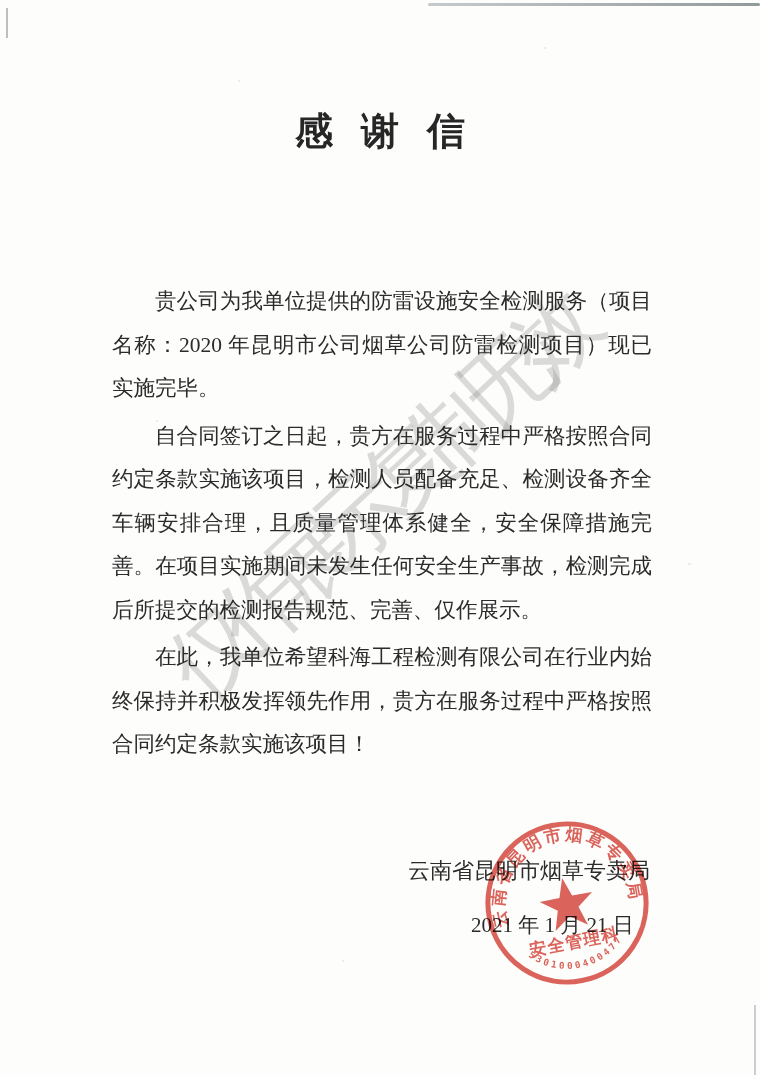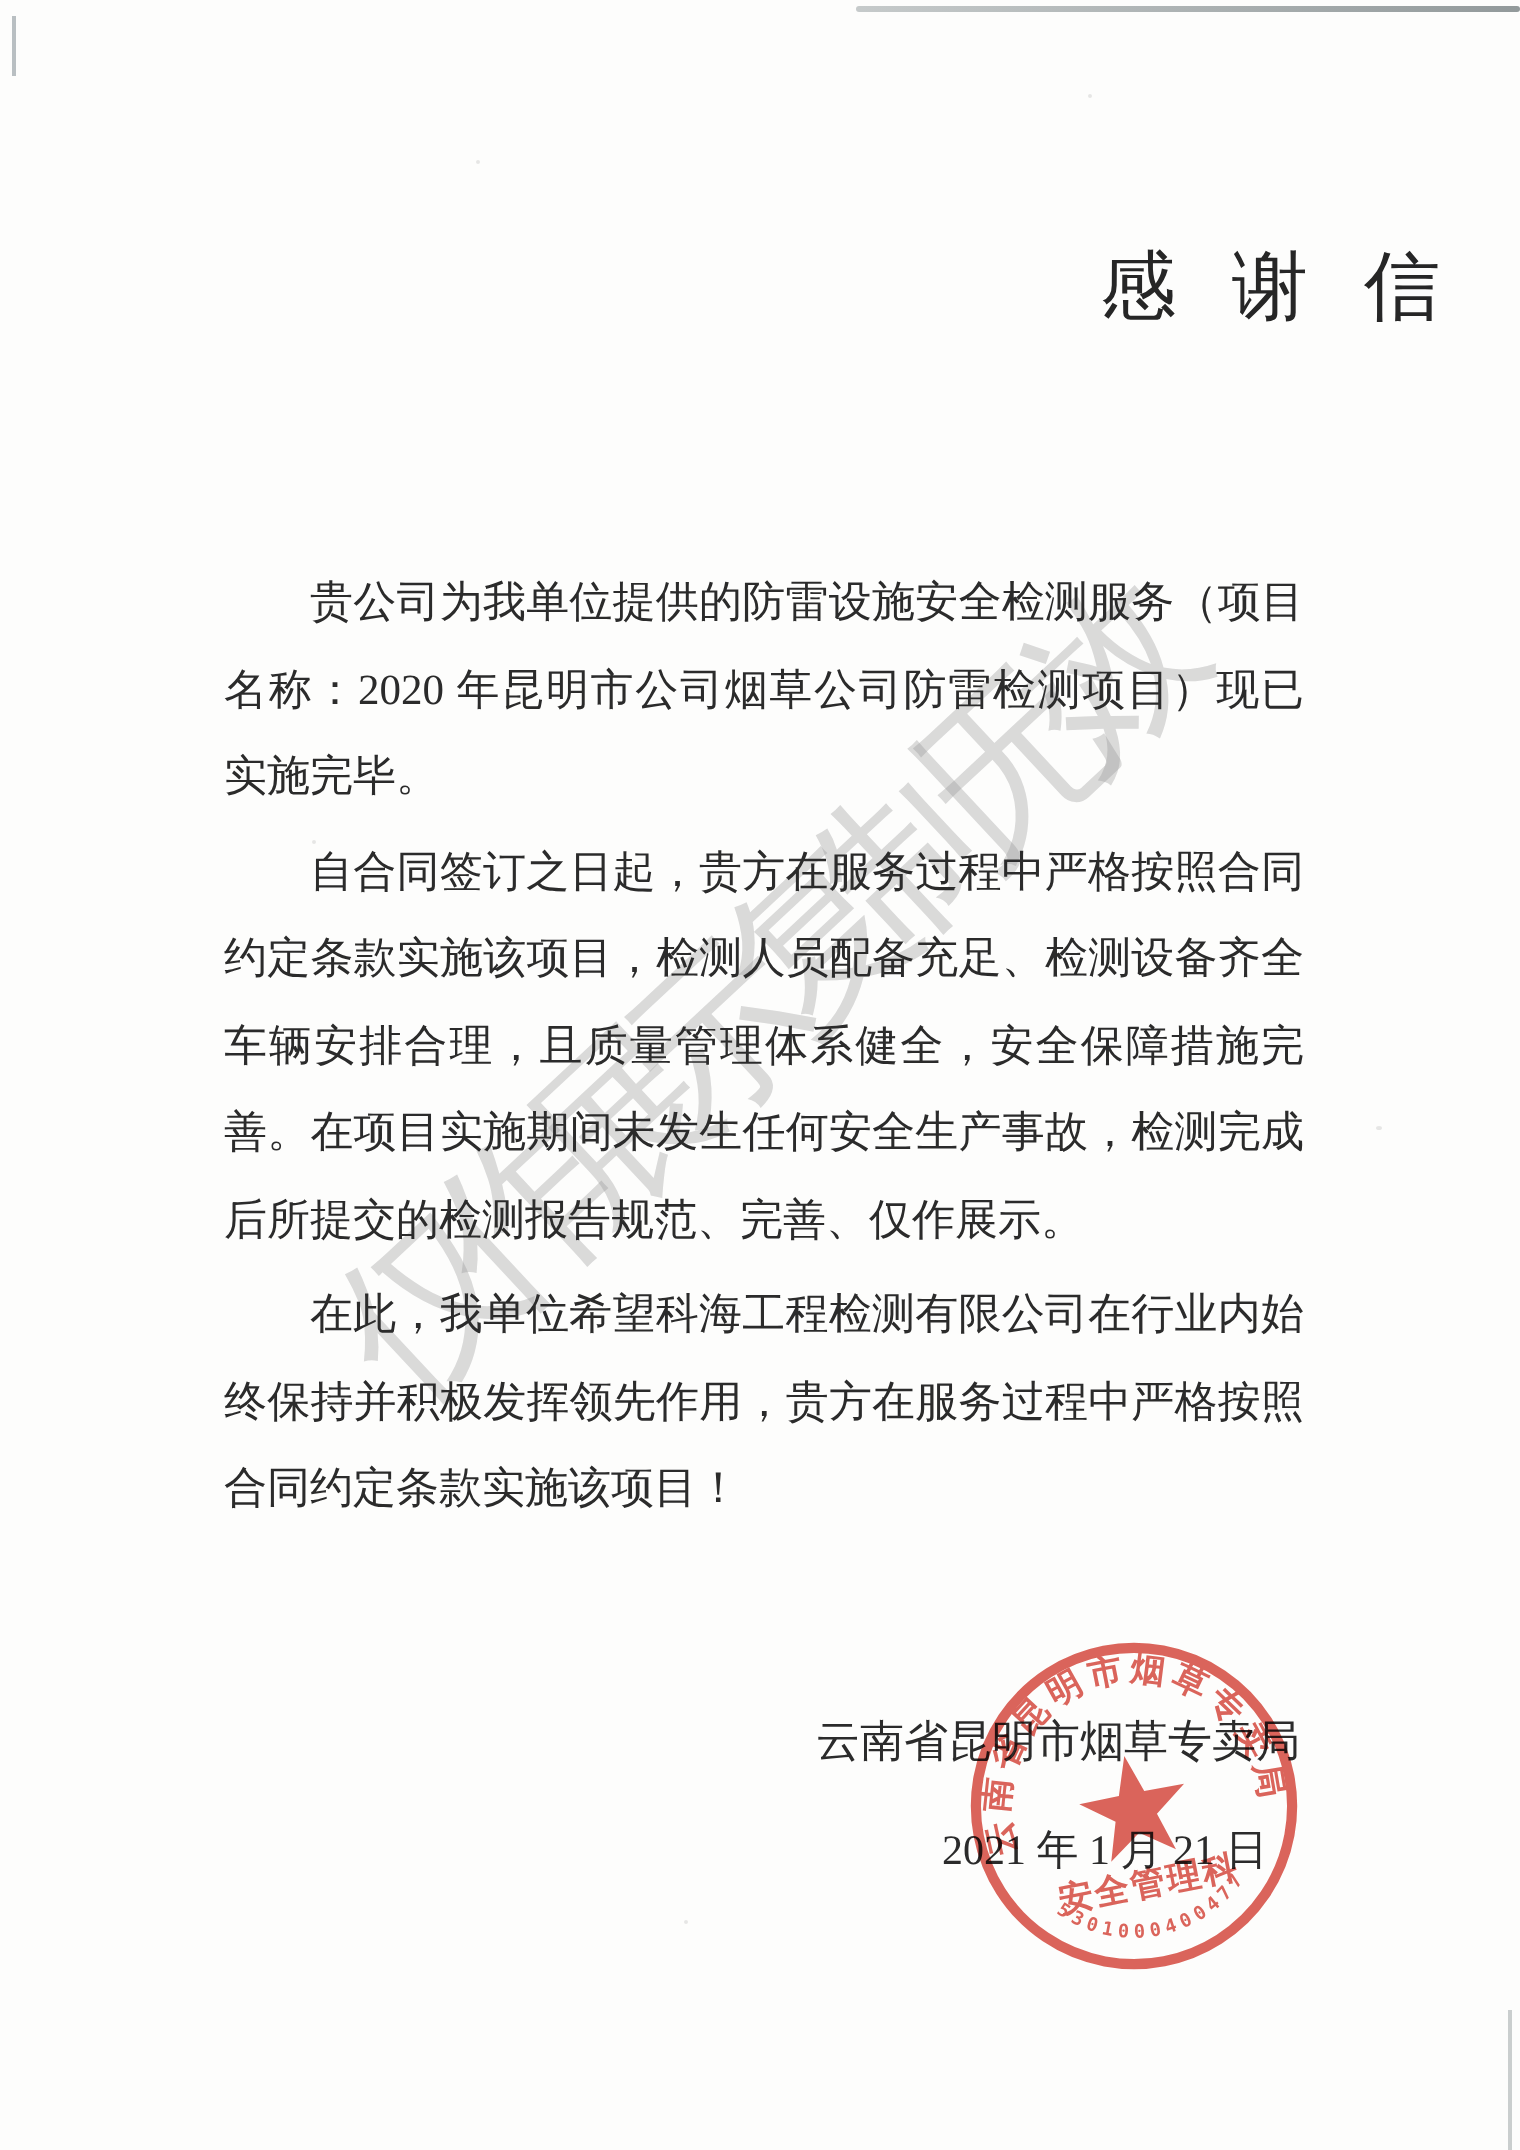--- a/index.html
+++ b/index.html
@@ -21,22 +21,22 @@
   .watermark{
     position:absolute;left:377px;top:501px;
     transform:translate(-50%,-50%) rotate(-43deg);
     font-size:88px;letter-spacing:-22px;white-space:nowrap;
     color:rgba(150,150,150,.34);
     font-family:"Liberation Sans","DejaVu Sans",sans-serif;
     pointer-events:none;z-index:1;
   }
 
   .title{
-    position:absolute;left:0;right:0;top:106px;margin:12px;
-    text-align:right;font-size:38px;font-weight:400;color:#262626;
+    position:absolute;left:0;right:0;top:106px;margin:0;
+    text-align:center;font-size:38px;font-weight:700;color:#262626;
     letter-spacing:28px;text-indent:28px;z-index:2;
   }
   .salutation{
     position:absolute;left:113px;top:221px;font-size:23px;z-index:2;
   }
   .bodytext{
     position:absolute;left:112px;top:280px;width:540px;z-index:2;
     font-size:21.5px;line-height:43.5px;text-align:justify;
   }
   .bodytext p{margin:0 0 4px 0;text-indent:2em;}

